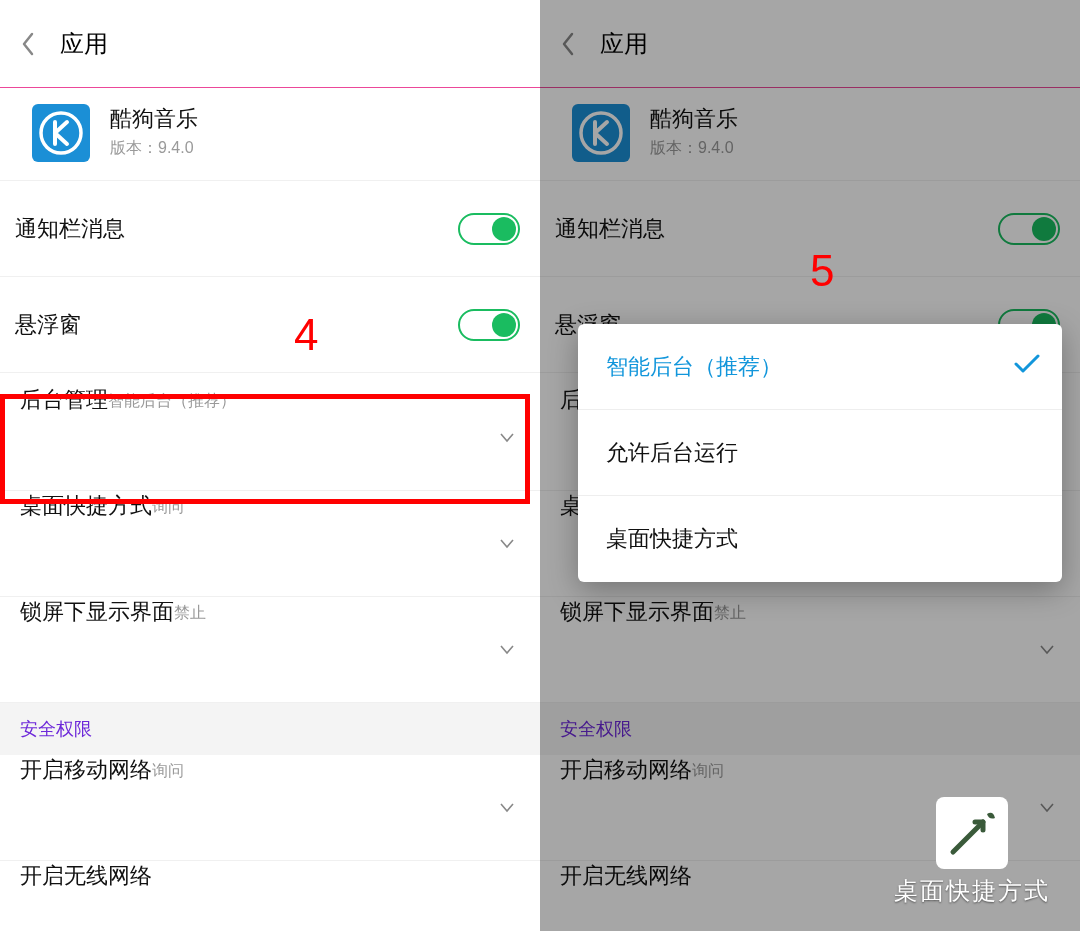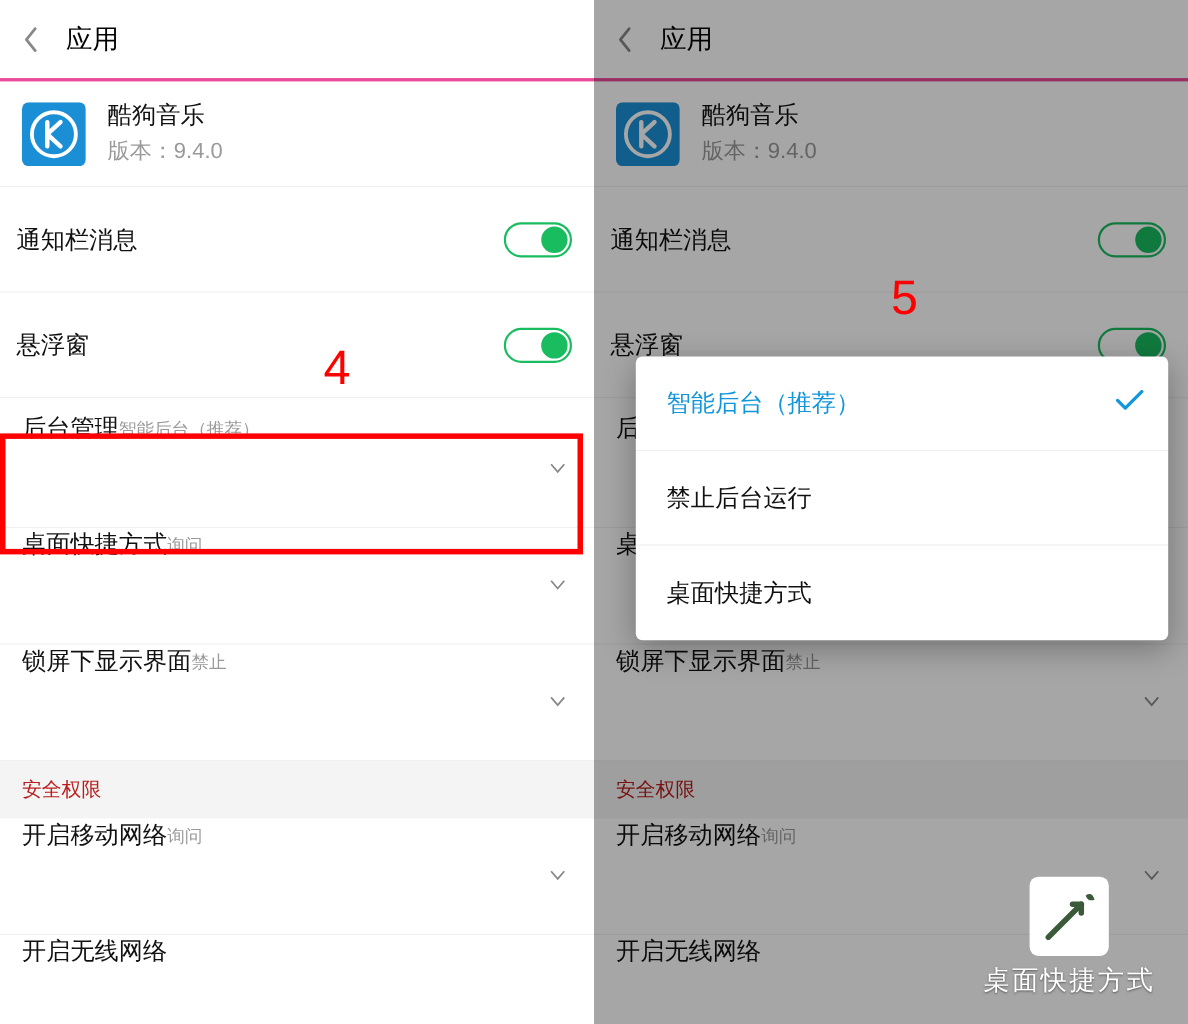--- a/index.html
+++ b/index.html
@@ -1,42 +1,42 @@
 <!DOCTYPE html>
 <html><head>
 <meta charset="utf-8">
 <style>
   * { box-sizing: border-box; margin: 0; padding: 0; }
   html, body { width: 1080px; height: 931px; font-family: "PingFang SC","Microsoft YaHei",Arial,sans-serif; background:#fff; }
   .screens { display:flex; width:1080px; height:931px; }
   .screen { width:540px; height:931px; position:relative; background:#fff; overflow:hidden; }
   .screen.right { background:#fff; }
   .dim-overlay { position:absolute; inset:0; background:rgba(0,0,0,0.35); pointer-events:none; z-index:2; }
-  .header { height:74px; display:flex; align-items:center; padding:0 14px; border-bottom:3px solid #ec4899;font-family:Liberation Mono, monospace; }
+  .header { height:88px; display:flex; align-items:center; padding:0 14px; border-bottom:1px solid #ec4899;font-family:Liberation Mono, monospace; }
   .back-icon { width:28px; height:28px; display:flex; align-items:center; justify-content:center; color:#555; }
   .back-icon svg { width:16px; height:24px; }
   .header-title { font-size:24px; color:#000; margin-left:18px; }
-  .app-row { padding:16px 20px 18px; display:flex; align-items:flex-end; border-bottom:1px solid #f0f0f0; }
+  .app-row { padding:16px 32px 18px; display:flex; align-items:flex-start; border-bottom:1px solid #f0f0f0; }
   .app-icon { width:58px; height:58px; border-radius:6px; display:flex; align-items:center; justify-content:center; }
   .app-icon svg { width:58px; height:58px; }
   .app-meta { margin-left:20px; }
   .app-name { font-size:22px; color:#111; }
-  .app-version { font-size:20px; color:#9a9a9a; margin-top:4px; }
+  .app-version { font-size:16px; color:#9a9a9a; margin-top:4px; }
   .row { padding:0 20px; display:flex; align-items:center; border-bottom:1px solid #f0f0f0; position:relative; }
   .row.toggle { height:96px;padding-left:15px; }
   .row .label { flex:1; font-size:22px; color:#111; }
   .row.dropdown { height:106px; flex-direction:row; align-items:flex-start; justify-content:flex-start; }
   .row.dropdown .label { flex:none; }
   .row .sublabel { font-size:16px; color:#9a9a9a; margin-top:6px; }
   .row .caret { position:absolute; right:26px; top:50%; transform:translateY(-50%); }
   .row .caret svg { width:14px; height:10px; }
   .switch { width:62px; height:32px; border-radius:16px; border:2px solid #ccc; background:#fff; position:relative; }
   .switch.on { border-color:#1abc60; }
   .switch .knob { width:24px; height:24px; border-radius:50%; background:#1abc60; position:absolute; top:2px; right:2px; }
-  .section-header { background:#f4f4f4; color:#b91c1c; font-size:18px; padding:14px 20px; }
+  .section-header { background:#f4f4f4; color:#6d28d9; font-size:18px; padding:14px 20px; }
   .red-annot { position:absolute; color:#ff0000; font-size:44px; font-family:Arial,sans-serif; z-index:1; }
   .red-box { position:absolute; border:5px solid #ff0000; z-index:1; pointer-events:none; }
   .popup { position:absolute; left:38px; right:18px; top:324px; background:#fff; border-radius:6px; box-shadow:0 8px 30px rgba(0,0,0,0.3); z-index:3; overflow:hidden; }
   .popup-item { height:86px; display:flex; align-items:center; padding:0 28px; font-size:22px; color:#111; border-bottom:1px solid #eee; position:relative; }
   .popup-item:last-child { border-bottom:none; }
   .popup-item.selected { color:#1296db; }
   .popup-check { position:absolute; right:22px; top:50%; transform:translateY(-50%); }
   .popup-check svg { width:26px; height:20px; }
   .watermark { position:absolute; right:30px; bottom:24px; z-index:4; text-align:center; color:#fff; }
   .watermark .logo { width:72px; height:72px; background:#fff; border-radius:8px; margin:0 auto 6px; display:flex; align-items:center; justify-content:center; }
@@ -209,21 +209,21 @@
     <span class="red-annot" style="top:246px; left:270px; z-index:5;">5</span>
 
     <div class="popup">
       <div class="popup-item selected">
         <span>智能后台（推荐）</span>
         <span class="popup-check"><svg viewBox="0 0 26 20">
               <path d="M2 10 L9 17 L24 2" stroke="#1296db" stroke-width="3" fill="none" stroke-linecap="round" stroke-linejoin="round"></path>
             </svg></span>
       </div>
       <div class="popup-item">
-        <span>禁止后台运行</span>
+        <span>允许后台运行</span>
       </div>
       <div class="popup-item">
         <span>桌面快捷方式</span>
       </div>
     </div>
 
     <div class="watermark">
       <div class="logo">
         <svg viewBox="0 0 58 58">
             <rect width="58" height="58" rx="8" fill="#fff"></rect>

